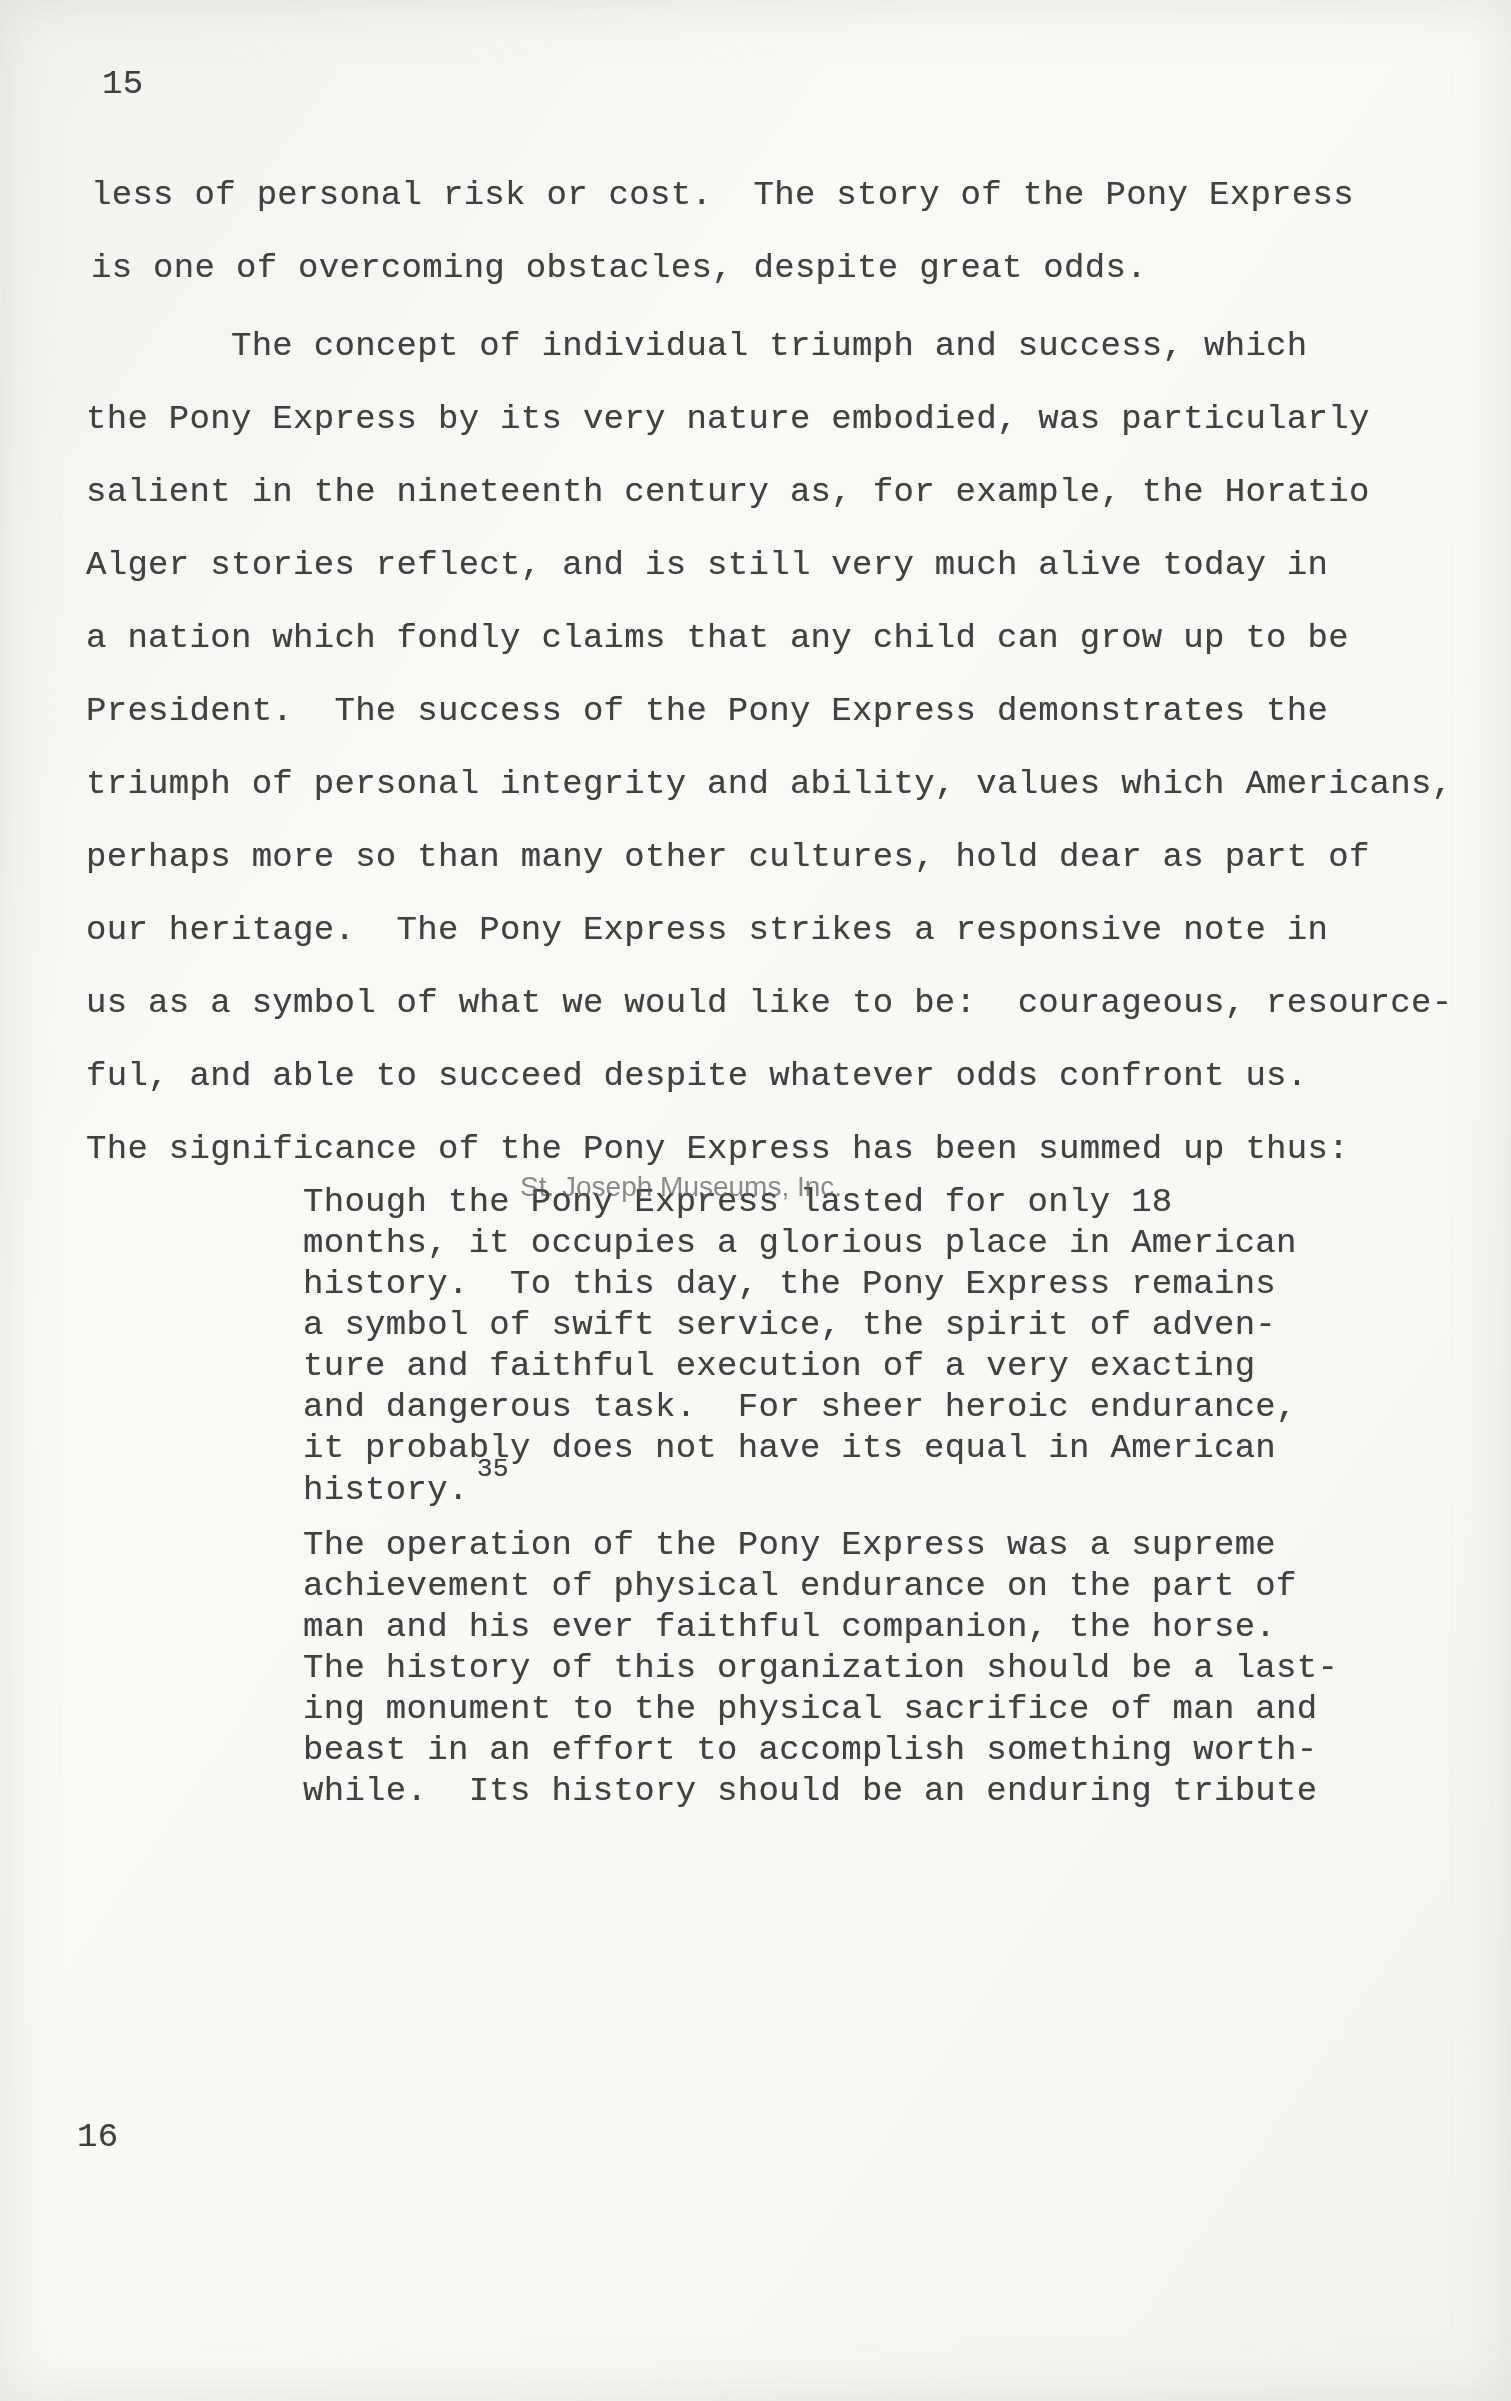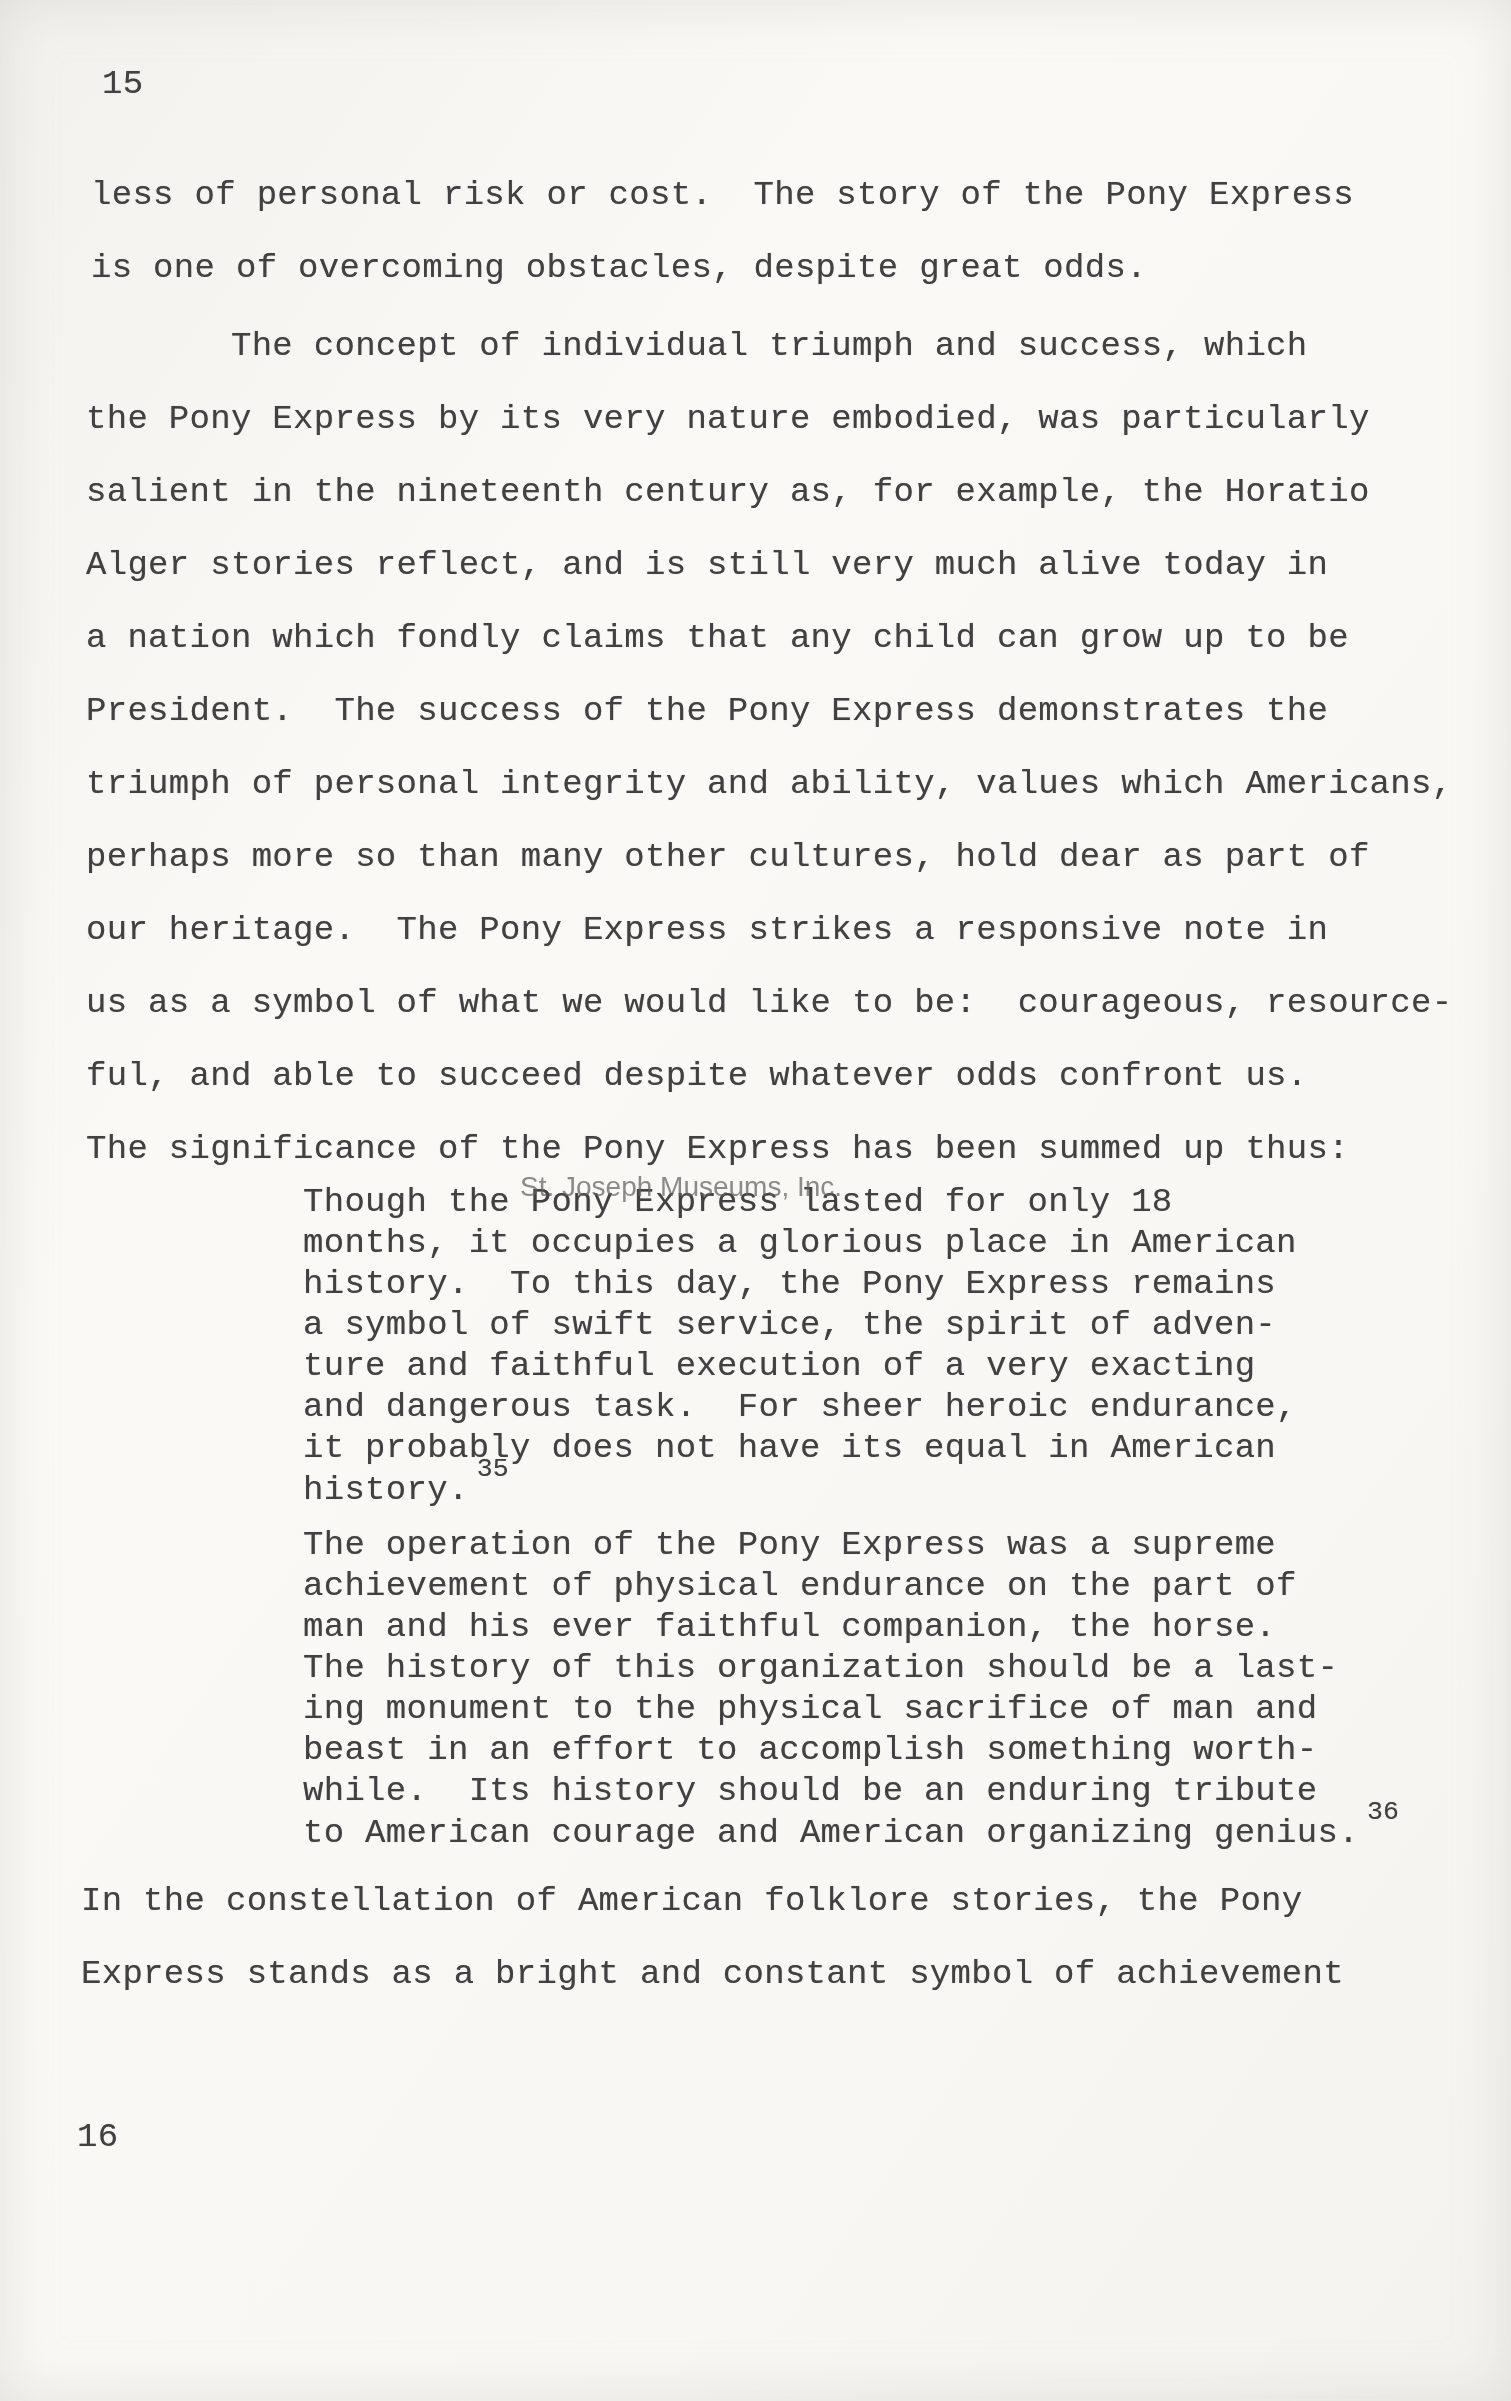--- a/index.html
+++ b/index.html
@@ -85,22 +85,19 @@
   <div class="typed quote-lastline quote-spacing" style="top: 1470px; left: 303px;"><span>history.</span><sup>35</sup></div>
 
   <div class="typed quote-spacing" style="top: 1525px; left: 303px;">The operation of the Pony Express was a supreme
 achievement of physical endurance on the part of
 man and his ever faithful companion, the horse.
 The history of this organization should be a last-
 ing monument to the physical sacrifice of man and
 beast in an effort to accomplish something worth-
 while.  Its history should be an enduring tribute</div>
 
-  <div class="typed quote-lastline quote-spacing" style="top: 1813px; left: 303px;"><span>to American courage and American organizing genius.</span><sup>36</sup></div>
 
-  <div class="typed body-spacing" style="top: 1865px; left: 81px;">In the constellation of American folklore stories, the Pony
-Express stands as a bright and constant symbol of achievement</div>
 
   <div class="typed pagenum" style="top: 2118px; left: 77px;">16</div>
 
 
 </div>
 
 
 </body></html>

